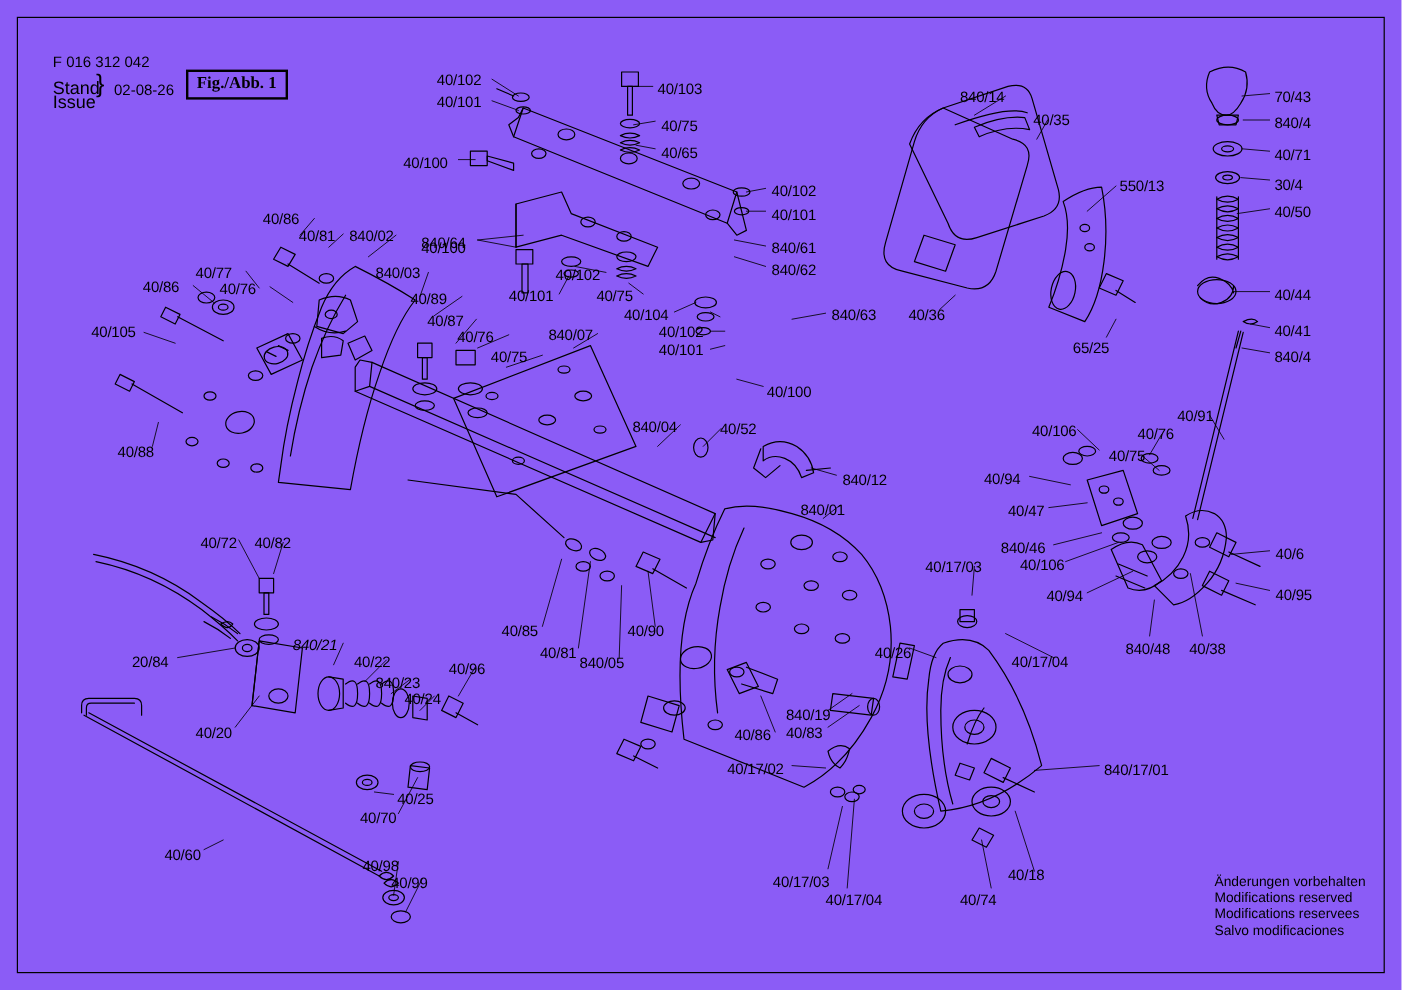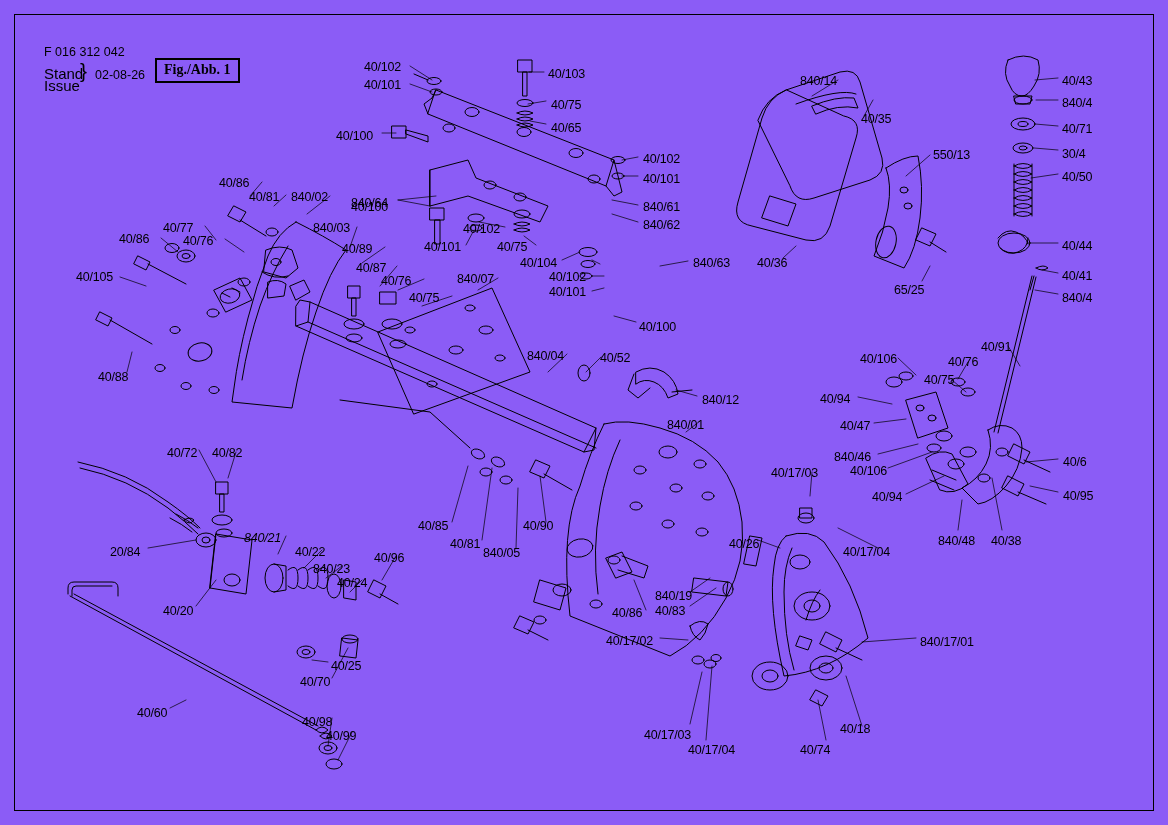--- a/index.html
+++ b/index.html
@@ -97,20 +97,26 @@
 
   <div class="hdr-code">F 016 312 042</div>
   <div class="hdr-stand">
     <span>Stand</span><br>
     <span>Issue</span>
   </div>
   <div class="hdr-brace">}</div>
   <div class="hdr-date">02-08-26</div>
   <div class="figbox">Fig./Abb. 1</div>
 
+  <div class="footer">
+    <div>Änderungen vorbehalten</div>
+    <div>Modifications reserved</div>
+    <div>Modifications reservees</div>
+    <div>Salvo modificaciones</div>
+  </div>
 
   <svg class="art" viewBox="0 0 1168 825" xmlns="http://www.w3.org/2000/svg">
     <g fill="none" stroke="#000" stroke-width="1" stroke-linejoin="round" stroke-linecap="round">
 
       <g stroke-width="0.7">
         <path d="M410 66 L432 80"></path>
         <path d="M410 84 L432 92"></path>
         <path d="M544 72 L529 72"></path>
         <path d="M546 101 L528 104"></path>
         <path d="M546 124 L530 121"></path>
@@ -474,25 +480,25 @@
       <div class="lbl" style="left: 381px; top: 274px;">40/76</div>
       <div class="lbl" style="left: 457px; top: 272px;">840/07</div>
       <div class="lbl" style="left: 409px; top: 291px;">40/75</div>
       <div class="lbl" style="left: 639px; top: 320px;">40/100</div>
       <div class="lbl" style="left: 98px; top: 370px;">40/88</div>
       <div class="lbl" style="left: 527px; top: 349px;">840/04</div>
       <div class="lbl" style="left: 600px; top: 351px;">40/52</div>
       <div class="lbl" style="left: 702px; top: 393px;">840/12</div>
       <div class="lbl" style="left: 667px; top: 418px;">840/01</div>
       <div class="lbl" style="left: 800px; top: 74px;">840/14</div>
-      <div class="lbl" style="left: 861px; top: 93px; margin-top: 19px;">40/35</div>
+      <div class="lbl" style="left: 861px; top: 93px;">40/35</div>
       <div class="lbl" style="left: 933px; top: 148px;">550/13</div>
       <div class="lbl" style="left: 757px; top: 256px;">40/36</div>
       <div class="lbl" style="left: 894px; top: 283px;">65/25</div>
-      <div class="lbl" style="left: 1062px; top: 74px;">40/43</div>
+      <div class="lbl" style="left: 1062px; top: 74px;">70/43</div>
       <div class="lbl" style="left: 1062px; top: 96px;">840/4</div>
       <div class="lbl" style="left: 1062px; top: 122px;">40/71</div>
       <div class="lbl" style="left: 1062px; top: 147px;">30/4</div>
       <div class="lbl" style="left: 1062px; top: 170px;">40/50</div>
       <div class="lbl" style="left: 1062px; top: 239px;">40/44</div>
       <div class="lbl" style="left: 1062px; top: 269px;">40/41</div>
       <div class="lbl" style="left: 1062px; top: 291px;">840/4</div>
       <div class="lbl" style="left: 981px; top: 340px;">40/91</div>
       <div class="lbl" style="left: 860px; top: 352px;">40/106</div>
       <div class="lbl" style="left: 948px; top: 355px;">40/76</div>

